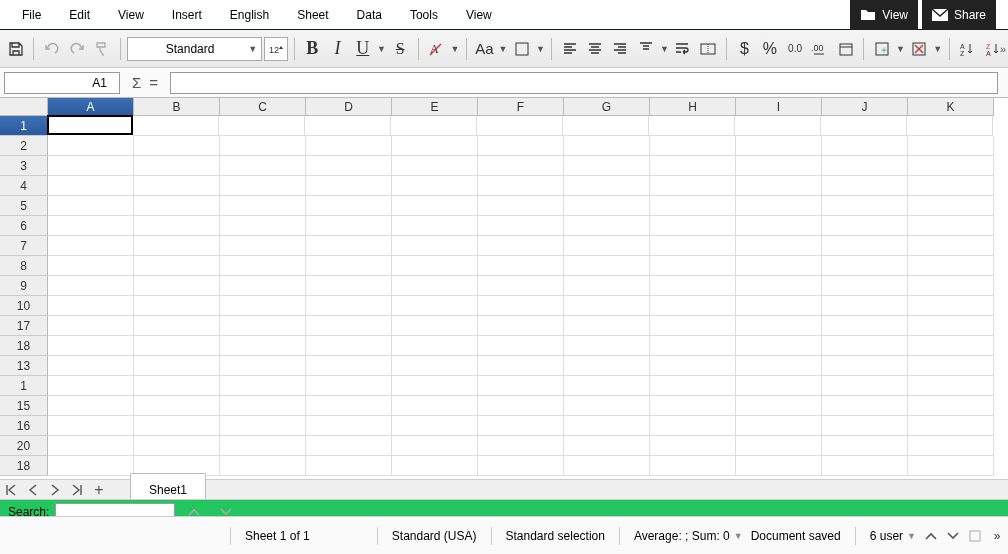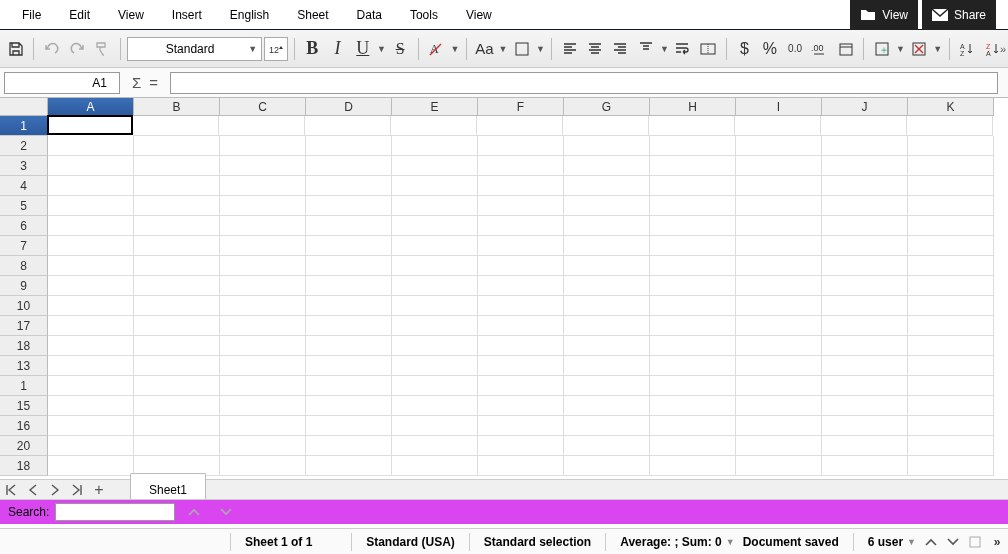--- a/index.html
+++ b/index.html
@@ -57,25 +57,25 @@
   .cell { width:86px; height:20px; border-right:1px solid #ddd; border-bottom:1px solid #ddd; }
   .cell.active { border:2px solid #000; height:20px; width:86px; margin:-1px 0 0 -1px; }
 
   
   .hscroll { position:absolute; bottom:55px; left:0; right:0; height:20px; background:#f0f0f0; border-top:1px solid #ccc; display:flex; align-items:center;}
   .navbtn { width:22px; height:18px; display:flex; align-items:center; justify-content:center; color:#555; cursor:pointer; }
   .sheet-tabs { display:flex; align-items:flex-end; margin-left:20px; }
   .sheet-tab { background:#fff; border:1px solid #bbb; border-bottom:none; padding:9px 18px; font-size:12px; border-radius:2px 2px 0 0; }
 
   
-  .search-row { position:absolute; bottom:30px; left:0; right:0; height:25px; border-top:1px solid #ccc; background:#d946ef; display:flex; align-items:center; padding:8px 8px; gap:6px;}
+  .search-row { position:absolute; bottom:30px; left:0; right:0; height:25px; border-top:1px solid #ccc; background:#22c55e; display:flex; align-items:center; padding:8px 8px; gap:6px;}
   .search-input { width:120px; height:18px; border:1px solid #999; background:#fff; }
 
   
-  .status-bar { position:absolute; bottom:0; left:0; right:0; height:26px; border-top:1px solid #ccc; background:#fafafa; display:flex; align-items:center; font-size:12px;font-weight:bold;}
+  .status-bar { position:absolute; bottom:0; left:0; right:0; height:38px; border-top:1px solid #ccc; background:#fafafa; display:flex; align-items:center; font-size:12px;}
   .status-bar .s-sep { width:1px; height:18px; background:#ccc; margin:0 10px;}
   .status-bar .spacer { flex:1; }
   .status-bar .item { padding:0 4px; display:flex; align-items:center; gap:4px;}
   .status-bar .chev { font-size:9px; color:#888; }
   .status-right-icons .tbtn { width:22px;}
 
   .grey { color:#999; }
   .more-chevron { position:absolute; right:2px; font-size:11px; color:#555;}
 </style>
 </head>

